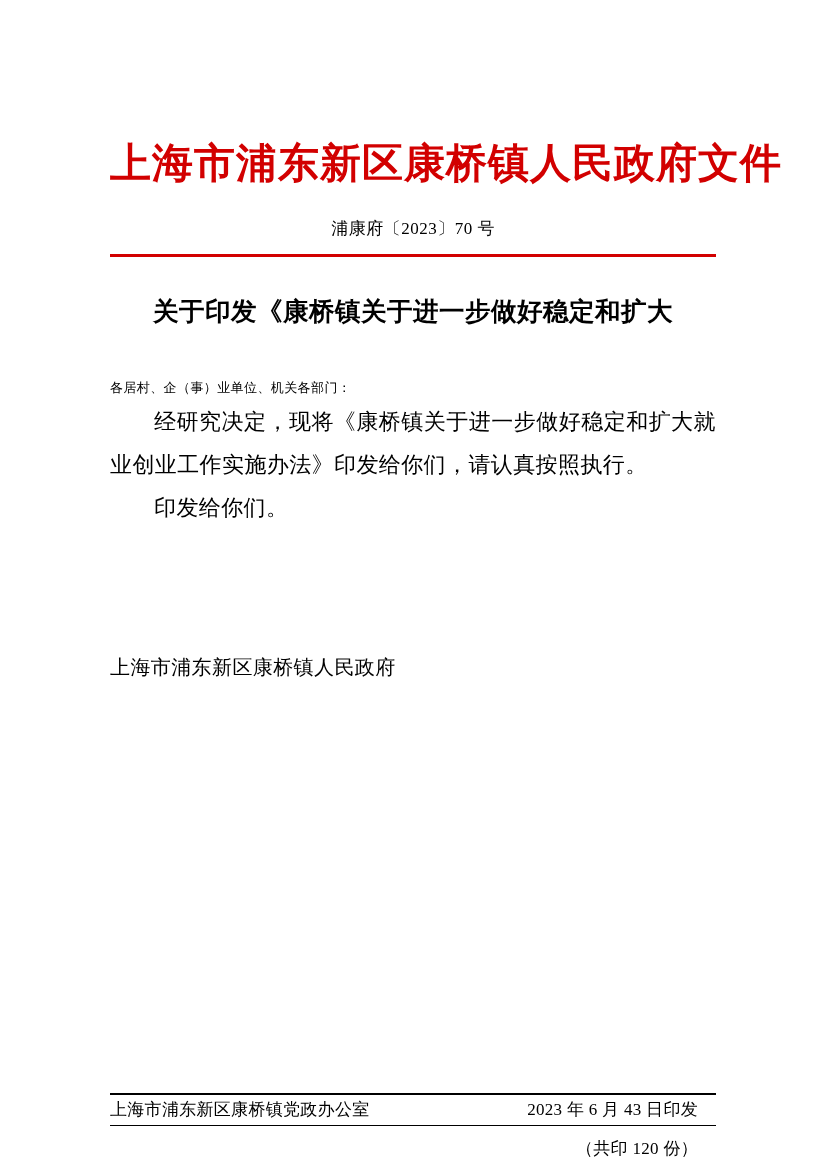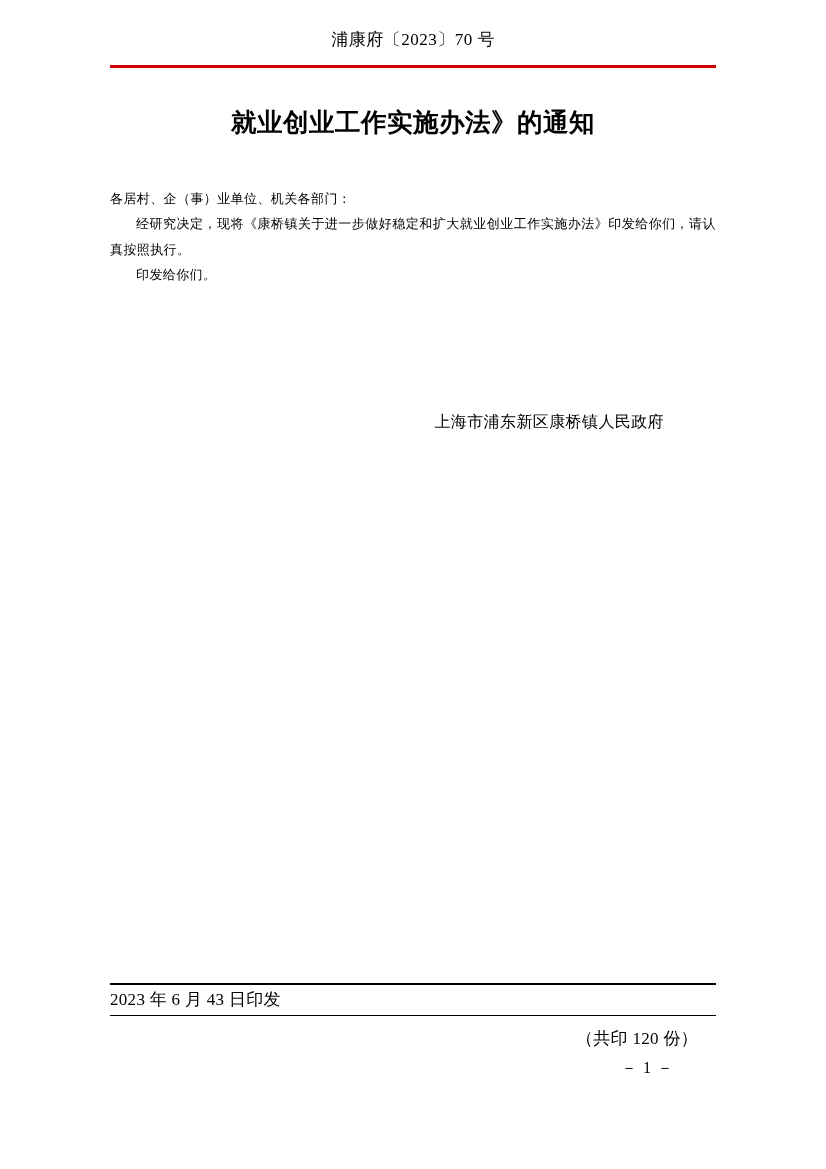--- a/index.html
+++ b/index.html
@@ -59,31 +59,31 @@
     display: block;
   }
   
   .salutation {
     margin-top: 44px;
     font-size: 13px;
     line-height: 1.9;
     letter-spacing: 0.4px;
   }
   .body-para {
-    font-size: 13px;
+    font-size: 22px;
     line-height: 1.95;
     letter-spacing: 0.4px;
     text-indent: 2em;
     text-align: justify;
   }
   
   .signature {
     margin-top: 118px;
-    text-align: right;
-    font-size: 16px;
+    text-align: left;
+    font-size: 20px;
     line-height: 2.05;
     letter-spacing: 0.4px;
     padding-right: 52px;
   }
   .signature .sig-line {
     display: block;
   }
   .signature .sig-date {
     display: block;
     padding-right: 36px;
@@ -129,42 +129,44 @@
     margin-top: 8px;
     padding-right: 42px;
     letter-spacing: 1px;
   }
 </style>
 </head>
 <body>
 
 <div class="page">
 
+  <div class="masthead">上海市浦东新区康桥镇人民政府文件</div>
 
   <div class="doc-number">浦康府〔2023〕70 号</div>
 
   <div class="red-rule"></div>
 
   <div class="doc-title">
-    <span class="line">就业创业工作实施办法》的通知</span>
+    <span class="line">关于印发《康桥镇关于进一步做好稳定和扩大</span>
   </div>
 
   <div class="salutation">各居村、企（事）业单位、机关各部门：</div>
 
   <div class="body-para">经研究决定，现将《康桥镇关于进一步做好稳定和扩大就业创业工作实施办法》印发给你们，请认真按照执行。</div>
 
   <div class="body-para">印发给你们。</div>
 
   <div class="signature">
     <span class="sig-line">上海市浦东新区康桥镇人民政府</span>
   </div>
 
   <div class="footer">
     <div class="footer-rule-top"></div>
     <div class="footer-row">
+      <span class="left">上海市浦东新区康桥镇党政办公室</span>
       <span class="right">2023 年 6 月 43 日印发</span>
     </div>
     <div class="footer-rule-bottom"></div>
     <div class="footer-note">（共印 120 份）</div>
     <div class="page-number">－ 1 －</div>
   </div>
 
 </div>
 
 </body></html>

